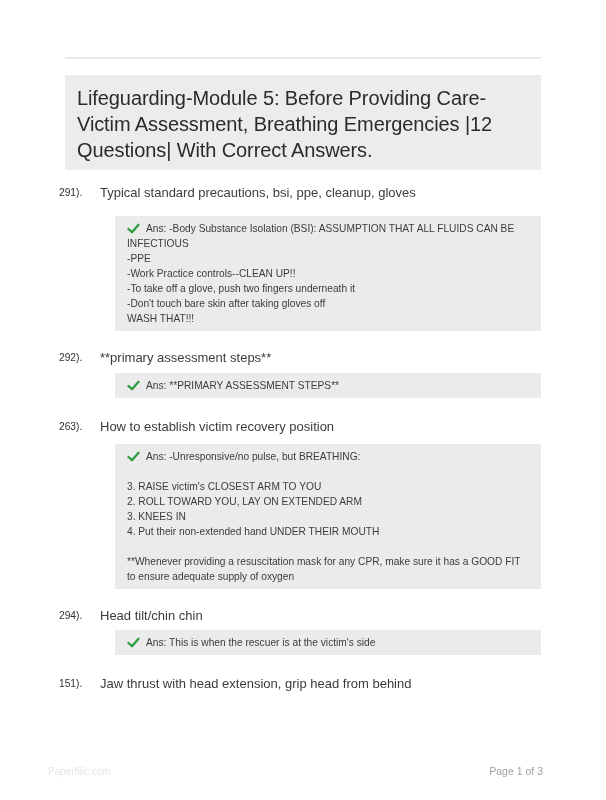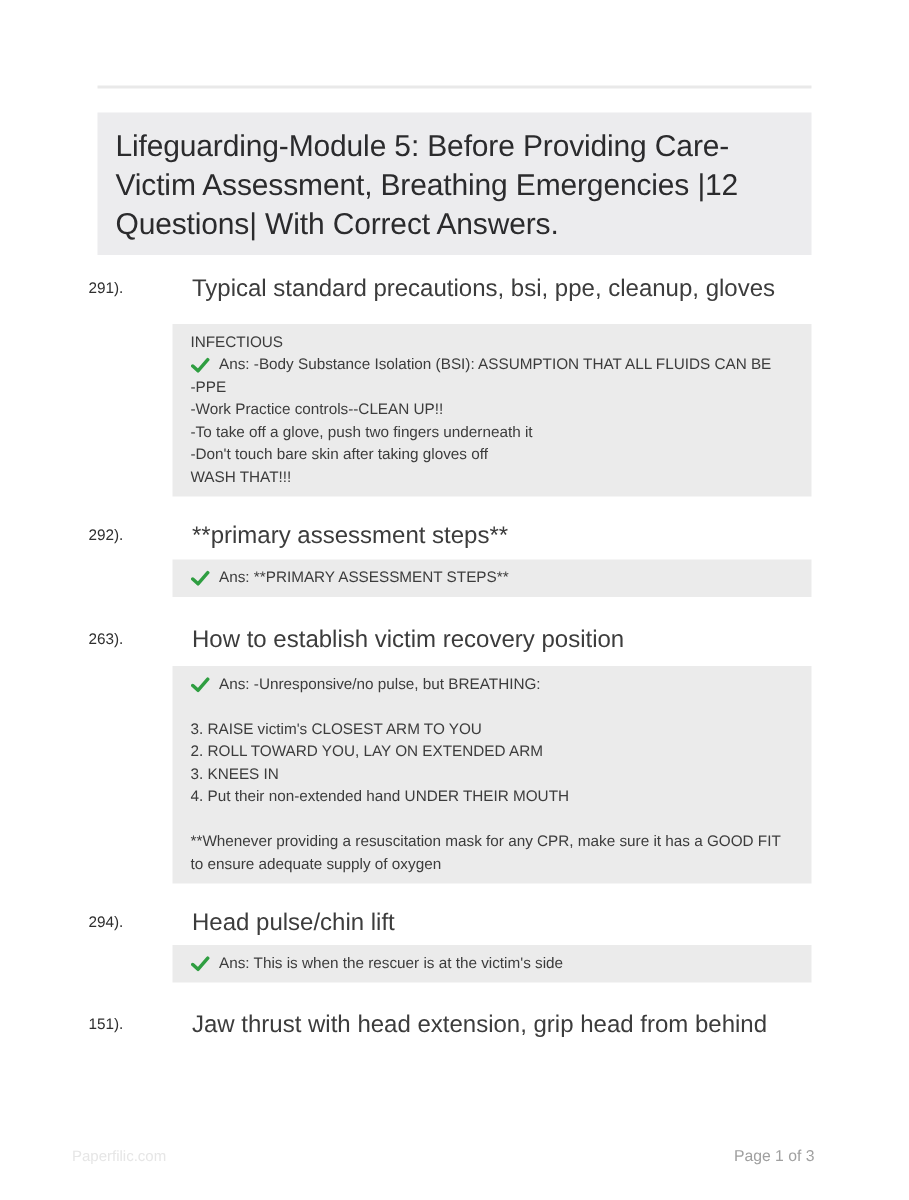--- a/index.html
+++ b/index.html
@@ -47,24 +47,23 @@
   .qnum {
     margin-left: 9px;
     width: 41px;
     flex: 0 0 41px;
     font-size: 10.2px;
     line-height: 15px;
     color: #2f2f2f;
   }
   .qtext {
     flex: 1;
-    font-size: 16px;
+    font-size: 13px;
     line-height: 15px;
     color: var(--text-body, #3c3c3c);
-    margin-left: 28px;
   }
   .answer-box {
     position: absolute;
     left: 115px;
     width: 426px;
     box-sizing: border-box;
     background: var(--answer-box-bg, #ebebeb);
     padding: 5px 8px 5px 12px;
     color: var(--text-body, #3c3c3c);
   }
@@ -115,29 +114,29 @@
     <div class="title-line">Lifeguarding-Module 5: Before Providing Care-</div>
     <div class="title-line">Victim Assessment, Breathing Emergencies |12</div>
     <div class="title-line">Questions| With Correct Answers.</div>
   </div>
 
   <div class="question" style="top:185px">
     <div class="qnum">291).</div>
     <div class="qtext">Typical standard precautions, bsi, ppe, cleanup, gloves</div>
   </div>
   <div class="answer-box" style="top:216px">
+    <div class="ans-line ans-first">
+      <span class="check">
+        <svg width="13" height="13" viewBox="0 0 13 13">
+            <path d="M1.5 7 L5 10.2 L11.5 2.8" fill="none" stroke="currentColor" stroke-width="2.3" stroke-linecap="round" stroke-linejoin="round"></path>
+          </svg>
+      </span>
+      <span>Ans: -Body Substance Isolation (BSI): ASSUMPTION THAT ALL FLUIDS CAN BE</span>
+    </div>
     <div class="ans-line">INFECTIOUS</div>
-    <div class="ans-line ans-first">
-      <span class="check">
-        <svg width="13" height="13" viewBox="0 0 13 13">
-            <path d="M1.5 7 L5 10.2 L11.5 2.8" fill="none" stroke="currentColor" stroke-width="2.3" stroke-linecap="round" stroke-linejoin="round"></path>
-          </svg>
-      </span>
-      <span>Ans: -Body Substance Isolation (BSI): ASSUMPTION THAT ALL FLUIDS CAN BE</span>
-    </div>
     <div class="ans-line">-PPE</div>
     <div class="ans-line">-Work Practice controls--CLEAN UP!!</div>
     <div class="ans-line">-To take off a glove, push two fingers underneath it</div>
     <div class="ans-line">-Don't touch bare skin after taking gloves off</div>
     <div class="ans-line">WASH THAT!!!</div>
   </div>
 
   <div class="question" style="top:350px">
     <div class="qnum">292).</div>
     <div class="qtext">**primary assessment steps**</div>
@@ -171,21 +170,21 @@
     <div class="ans-line">2. ROLL TOWARD YOU, LAY ON EXTENDED ARM</div>
     <div class="ans-line">3. KNEES IN</div>
     <div class="ans-line">4. Put their non-extended hand UNDER THEIR MOUTH</div>
     <div class="ans-line"></div>
     <div class="ans-line">**Whenever providing a resuscitation mask for any CPR, make sure it has a GOOD FIT</div>
     <div class="ans-line">to ensure adequate supply of oxygen</div>
   </div>
 
   <div class="question" style="top:608px">
     <div class="qnum">294).</div>
-    <div class="qtext">Head pulse/chin lift</div>
+    <div class="qtext">Head tilt/chin chin</div>
   </div>
   <div class="answer-box" style="top:630px">
     <div class="ans-line ans-first">
       <span class="check">
         <svg width="13" height="13" viewBox="0 0 13 13">
             <path d="M1.5 7 L5 10.2 L11.5 2.8" fill="none" stroke="currentColor" stroke-width="2.3" stroke-linecap="round" stroke-linejoin="round"></path>
           </svg>
       </span>
       <span>Ans: This is when the rescuer is at the victim's side</span>
     </div>

